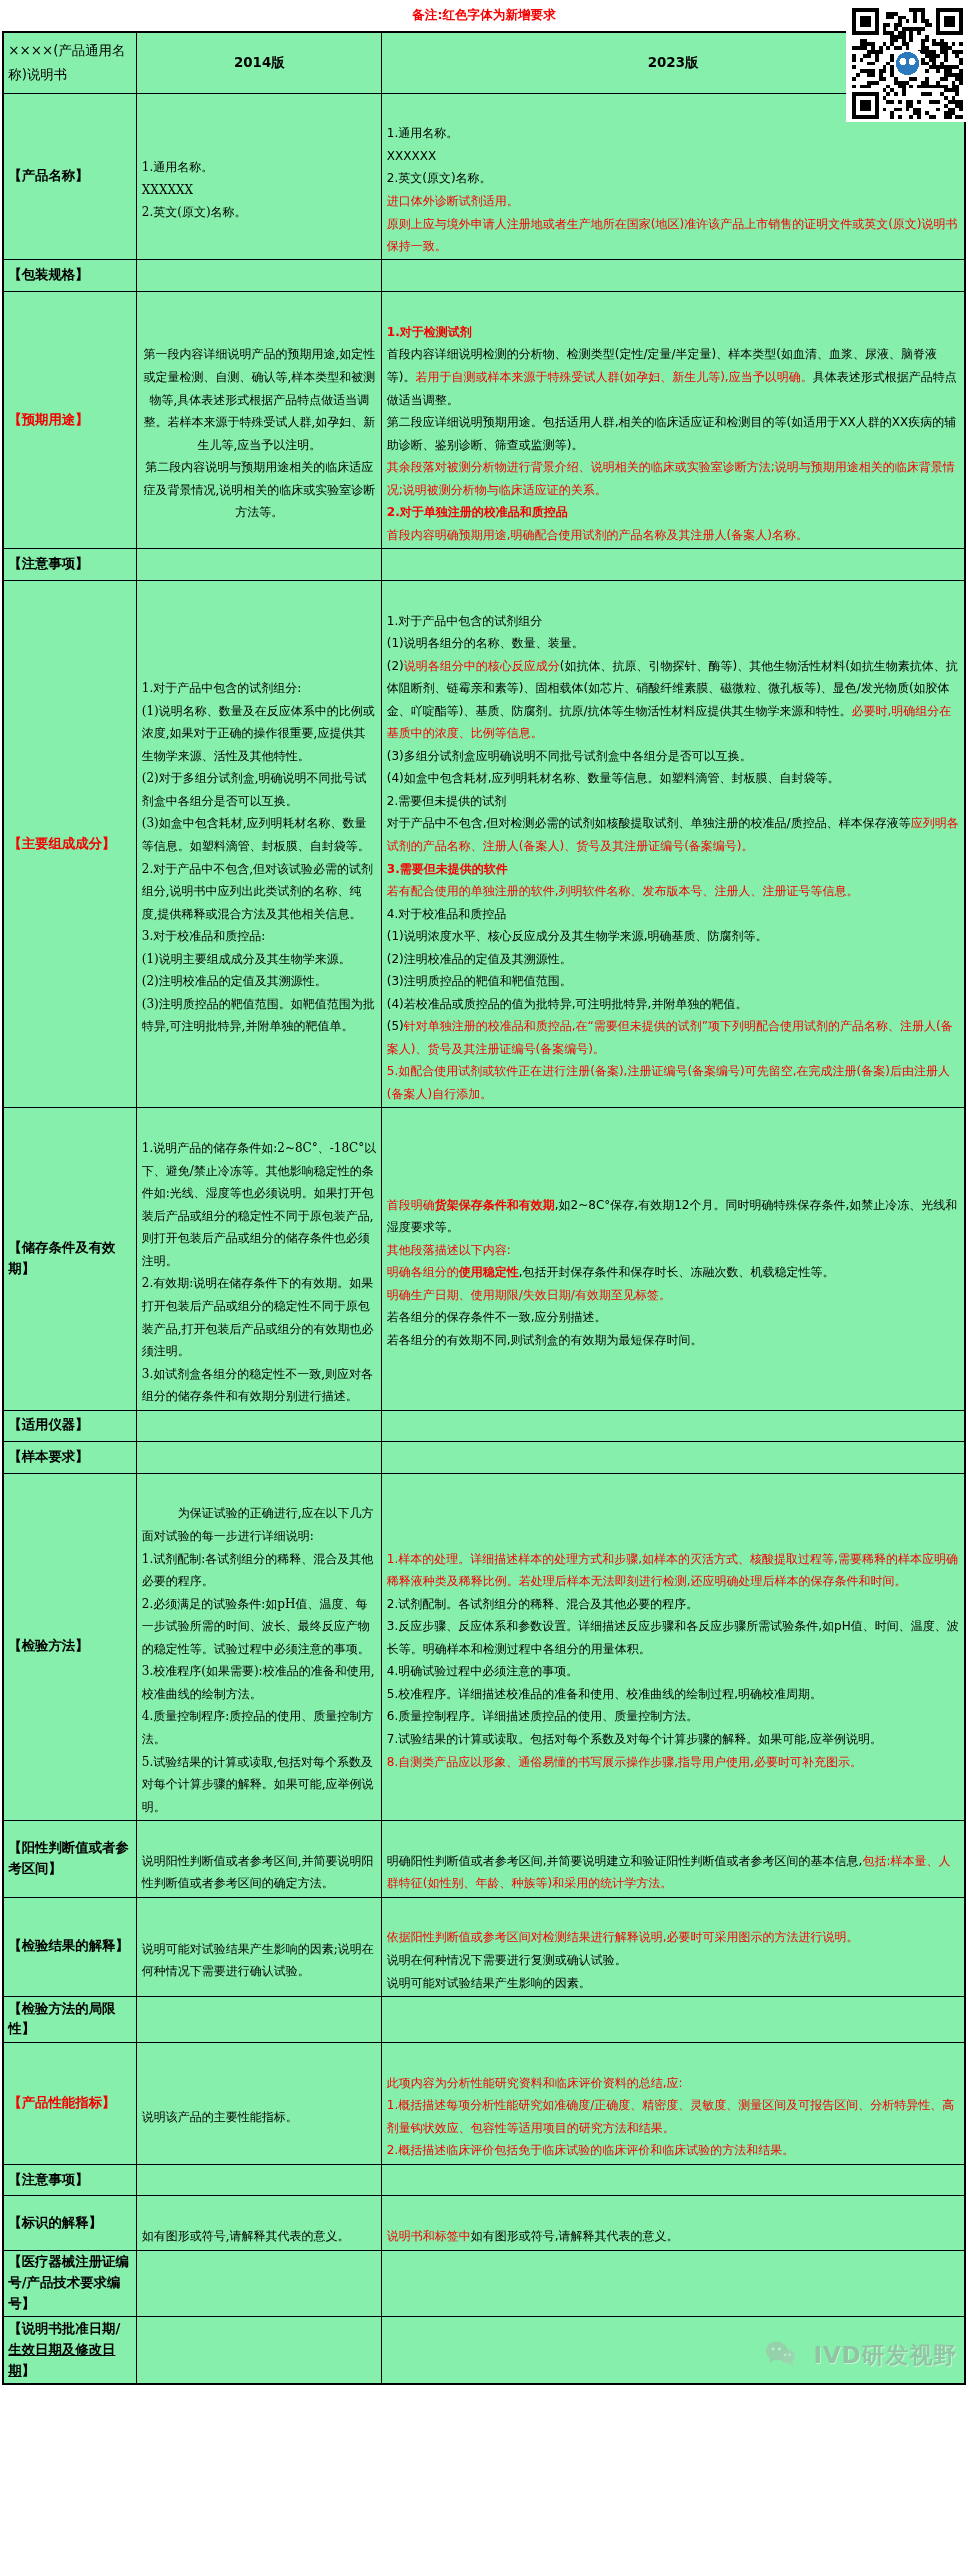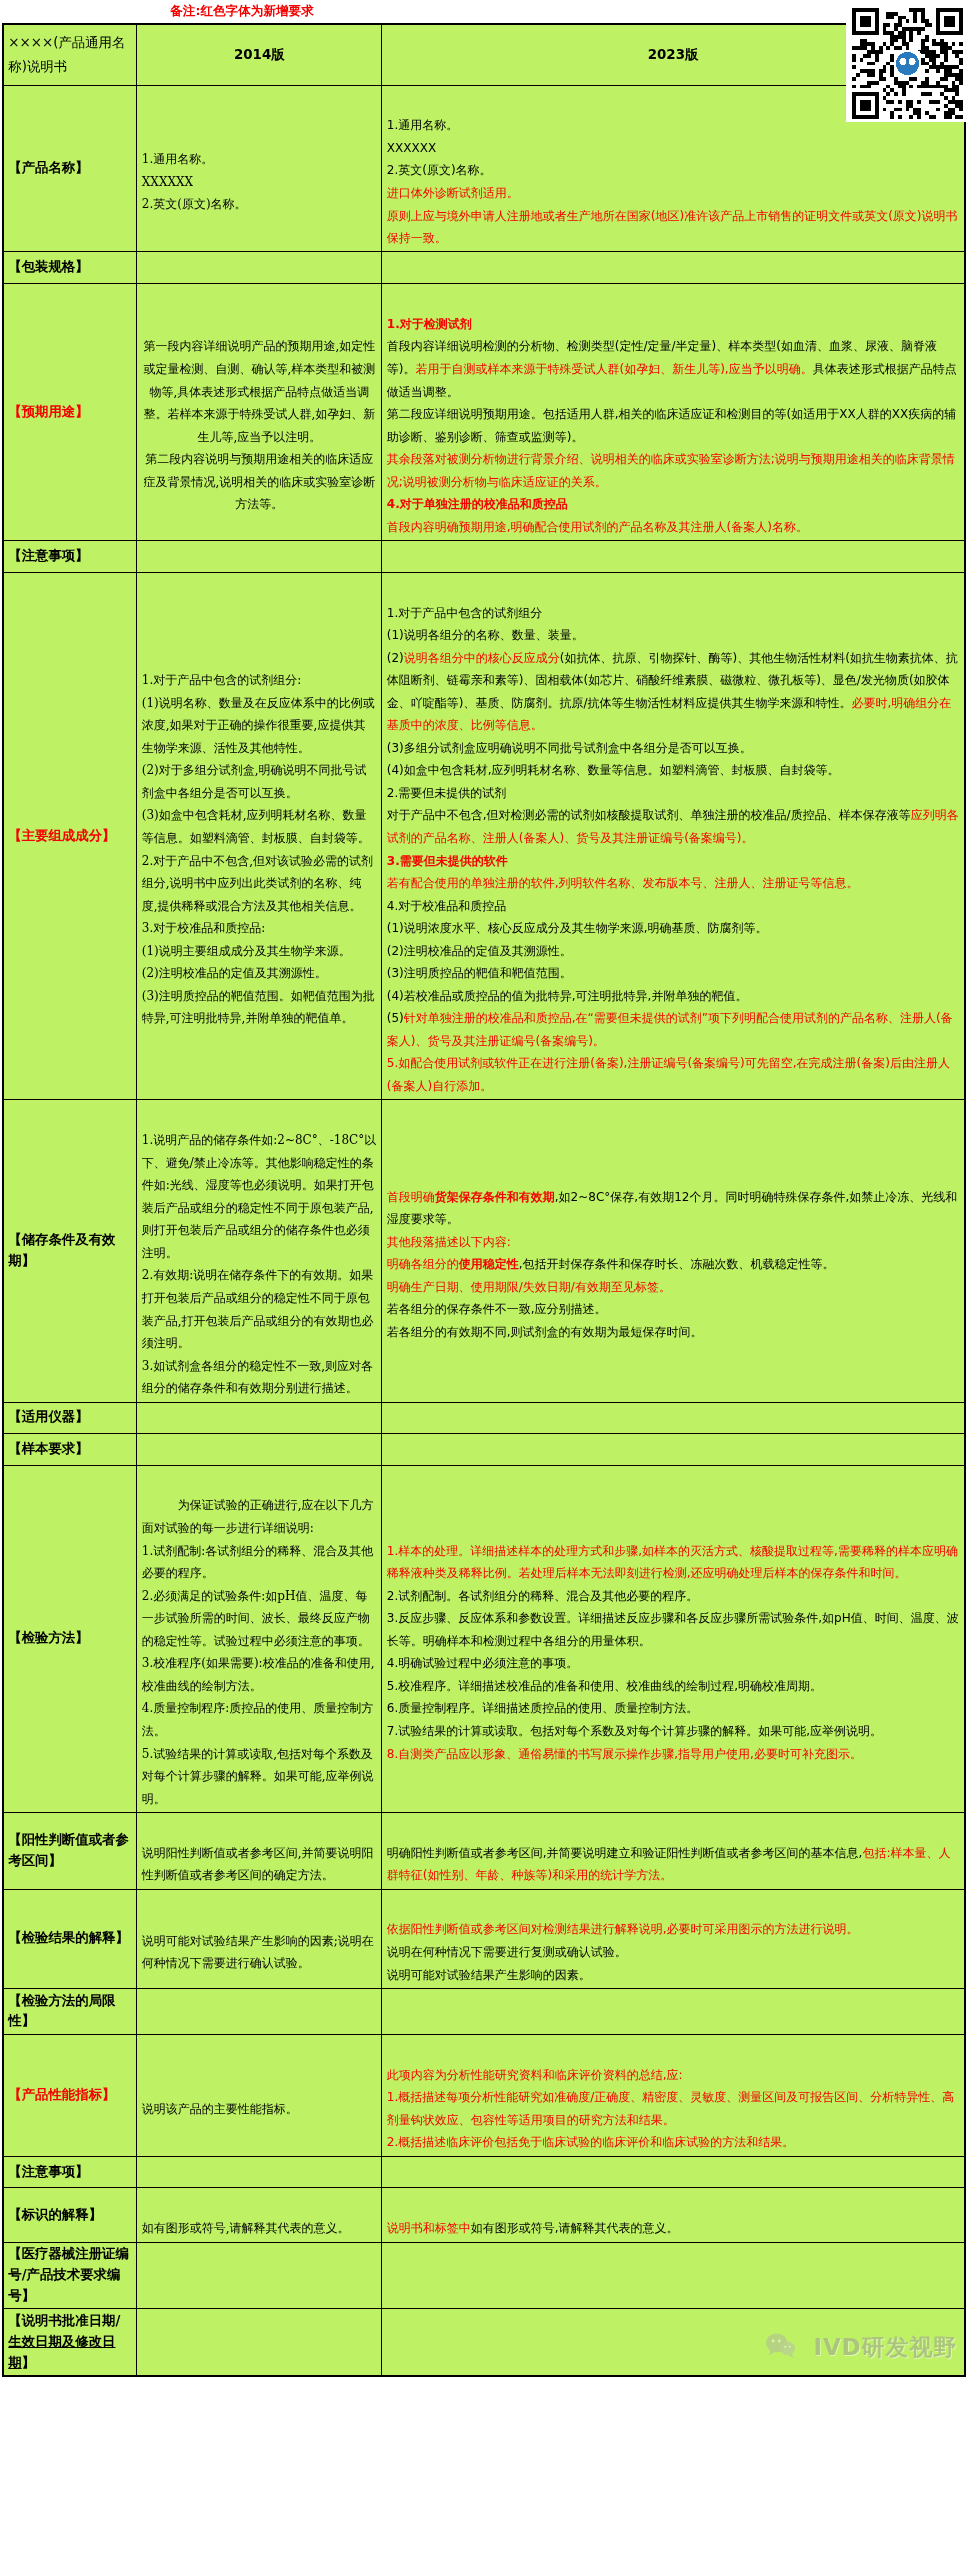--- a/index.html
+++ b/index.html
@@ -1,23 +1,23 @@
 <!DOCTYPE html>
 <html style="font-size:14.3px"><head>
 <meta charset="utf-8">
 <style>
   html,body{margin:0;padding:0;background:#ffffff;}
   body{width:968px;font-family:"DejaVu Sans","Liberation Sans",sans-serif;color:#000;position:relative;}
   .page{position:relative;width:968px;}
-  .note-bar{height:23px;display:flex;align-items:center;}
+  .note-bar{height:31px;display:flex;align-items:center;justify-content:center;}
   .note-text{width:484px;text-align:center;font-weight:bold;font-size:12.6px;}
   .red{color:#f40000;}
   .bold{font-weight:bold;}
   .ul{text-decoration:underline;}
-  table.cmp{border-collapse:collapse;table-layout:fixed;width:828px;margin-left:1.8px;background:#bef264;border:2.7px solid #000;}
+  table.cmp{border-collapse:collapse;table-layout:fixed;width:828px;margin-left:1.8px;background:#86efac;border:2.7px solid #000;}
   col.c1{width:134px;}
   col.c2{width:245px;}
   col.c3{width:583px;}
   td{border:1.8px solid #000;padding:1.8px 4.5px;vertical-align:middle;font-size:12px;}
   tr.hdr td{height:56px;text-align:center;font-size:13.4px;vertical-align:middle;}
   tr.hdr td.h1{text-align:left;font-weight:normal;font-size:13.4px;line-height:1.8;}
   tr.hdr td.h2,tr.hdr td.h3{font-weight:bold;}
   td.label-cell{font-weight:bold;font-size:13.4px;line-height:1.55;word-break:break-all;}
   td.body-cell{min-height:18px;}
   .cell-content{white-space:pre-wrap;line-height:1.88;word-break:break-all;margin-top:27px;}
@@ -390,21 +390,21 @@
           <td class="label-cell"><span class="seg red">【预期用途】</span></td>
           <td class="body-cell col2014 center">
             <div class="cell-content"><span class="seg">第一段内容详细说明产品的预期用途,如定性或定量检测、自测、确认等,样本类型和被测物等,具体表述形式根据产品特点做适当调整。若样本来源于特殊受试人群,如孕妇、新生儿等,应当予以注明。
 第二段内容说明与预期用途相关的临床适应症及背景情况,说明相关的临床或实验室诊断方法等。</span></div>
           </td>
           <td class="body-cell col2023">
             <div class="cell-content"><span class="seg red bold">1.对于检测试剂
 </span><span class="seg">首段内容详细说明检测的分析物、检测类型(定性/定量/半定量)、样本类型(如血清、血浆、尿液、脑脊液等)。</span><span class="seg red">若用于自测或样本来源于特殊受试人群(如孕妇、新生儿等),应当予以明确。</span><span class="seg">具体表述形式根据产品特点做适当调整。
 第二段应详细说明预期用途。包括适用人群,相关的临床适应证和检测目的等(如适用于XX人群的XX疾病的辅助诊断、鉴别诊断、筛查或监测等)。
 </span><span class="seg red">其余段落对被测分析物进行背景介绍、说明相关的临床或实验室诊断方法;说明与预期用途相关的临床背景情况;说明被测分析物与临床适应证的关系。
-</span><span class="seg red bold">4.对于单独注册的校准品和质控品
+</span><span class="seg red bold">2.对于单独注册的校准品和质控品
 </span><span class="seg red">首段内容明确预期用途,明确配合使用试剂的产品名称及其注册人(备案人)名称。</span></div>
           </td>
         </tr>
         <tr>
           <td class="label-cell"><span class="seg">【注意事项】</span></td>
           <td class="body-cell col2014">
             <div class="cell-content"></div>
           </td>
           <td class="body-cell col2023">
             <div class="cell-content"></div>

